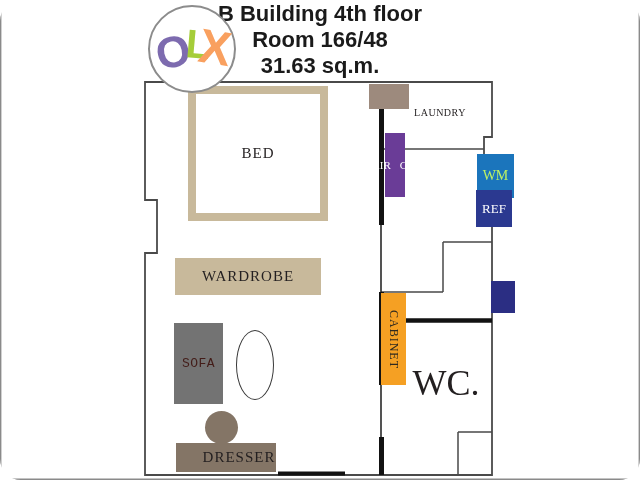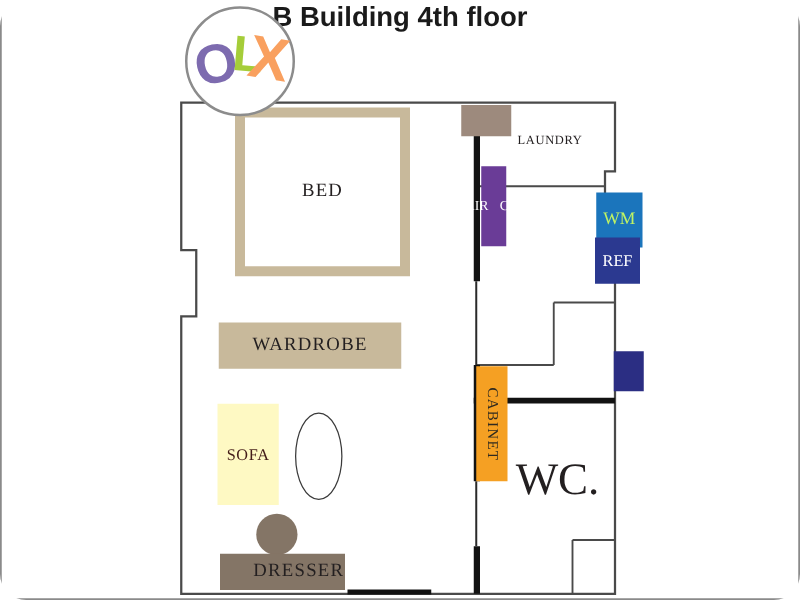--- a/index.html
+++ b/index.html
@@ -43,20 +43,22 @@
   svg.walls{position:absolute;left:0;top:0;z-index:1;}
   .above{z-index:2;}
 </style>
 </head>
 <body>
 
 <div id="stage">
 
   <div class="title">
     <div>B Building 4th floor</div>
+    <div>Room 166/48</div>
+    <div>31.63 sq.m.</div>
   </div>
 
   <div class="logo">
     <span class="l-o" style="color: rgb(125, 107, 175);">O</span>
     <span class="l-l" style="color: rgb(165, 205, 57);">L</span>
     <span class="l-x" style="color: rgb(249, 160, 95);">X</span>
   </div>
 
   <svg class="walls" width="640" height="480" viewBox="0 0 640 480">
 
@@ -86,21 +88,21 @@
 
   <div class="item aircon above" style="background: rgb(106, 60, 151);">
     <span>AIR</span>
     <span>Con</span>
   </div>
 
   <div class="item wardrobe above" style="background: rgb(200, 185, 155);">
     <span>WARDROBE</span>
   </div>
 
-  <div class="item sofa above" style="background: #fef9c3;">
+  <div class="item sofa above" style="background: #737373; font-family: Liberation Mono, monospace;">
     <span>SOFA</span>
   </div>
 
   <div class="item chair-ellipse above"></div>
 
   <div class="item stool above" style="background: rgb(132, 117, 102);"></div>
 
   <div class="item dresser above" style="background: rgb(132, 117, 102);">
     <span>DRESSER</span>
   </div>

